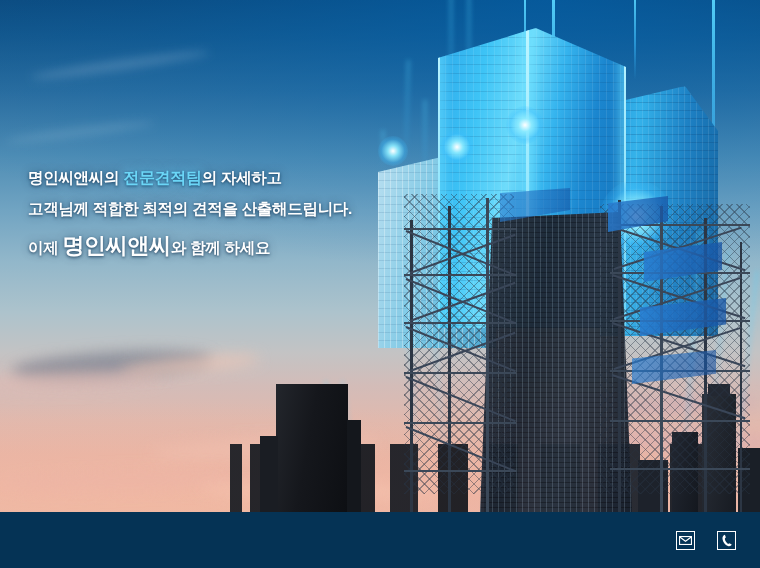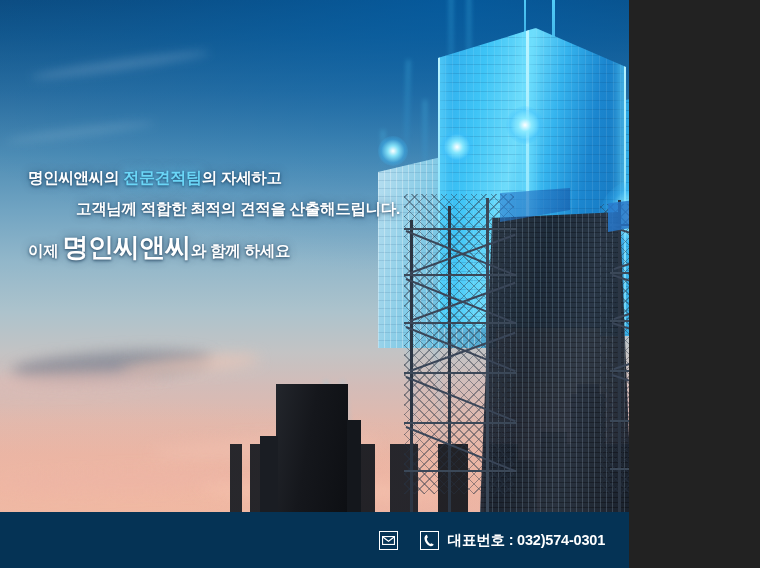--- a/index.html
+++ b/index.html
@@ -1,20 +1,20 @@
 <!DOCTYPE html>
 <html lang="ko"><head>
 <meta charset="utf-8">
 <title>명인씨앤씨 배너</title>
 <style>
   html,body{margin:0;padding:0;background:#222;}
   *{box-sizing:border-box;}
   .banner{
     position:relative;
-    width:629px;height:568px;
+    width:760px;height:568px;
     overflow:hidden;
     font-family:"Liberation Sans","DejaVu Sans",sans-serif;
     user-select:none;
     padding-left:8px;
   }
 
   
   .sky{
     position:absolute;inset:0;
     background:
@@ -189,23 +189,23 @@
   .copy .line:last-child{margin-bottom:0;}
   .t-sm{font-size:15.5px;font-weight:bold;}
   .t-hl{
     font-size:21px;font-weight:bold;color:#6bd6f7;
     text-shadow:0 1px 3px rgba(8,50,85,.8), 0 0 14px rgba(70,200,250,.55);
   }
   .t-hl-sm{
     font-size:16px;font-weight:bold;color:#6bd6f7;
     text-shadow:0 1px 3px rgba(8,50,85,.8), 0 0 12px rgba(70,200,250,.5);
   }
-  .t-big{font-size:26px;font-weight:bold;}
+  .t-big{font-size:22px;font-weight:bold;}
   .line2{margin-bottom:18px !important;}
-  .line3{margin-bottom:16px !important;text-align:center;}
+  .line3{margin-bottom:16px !important;}
 
   
   .footer{
     position:absolute;left:0;right:0;bottom:0;height:56px;
     background:#053355;
     display:flex;align-items:center;justify-content:flex-end;
     padding-right:24px;
     gap:22px;
   }
   .contact{
@@ -360,17 +360,16 @@
         </svg>
       </span>
     </a>
 
     <a class="contact" href="#" style="text-decoration:none;">
       <span class="ibox">
         <svg width="12" height="13" viewBox="0 0 12 13" aria-hidden="true">
           <path d="M3.9 0.8 C2.3 1.3 1.2 2.9 1.5 4.9 C1.9 7.9 4.0 10.9 6.9 12.0 C8.6 12.6 10.1 12.0 10.7 10.6 L8.4 9.2 C7.9 9.9 7.2 10.0 6.5 9.5 C5.2 8.5 4.2 6.9 3.9 5.3 C3.8 4.5 4.1 3.9 4.9 3.6 Z" fill="#ffffff"></path>
         </svg>
       </span>
-      <span>대표번호 : 032)574-0301</span>
     </a>
 
   </div>
 </div>
 
 </body></html>

